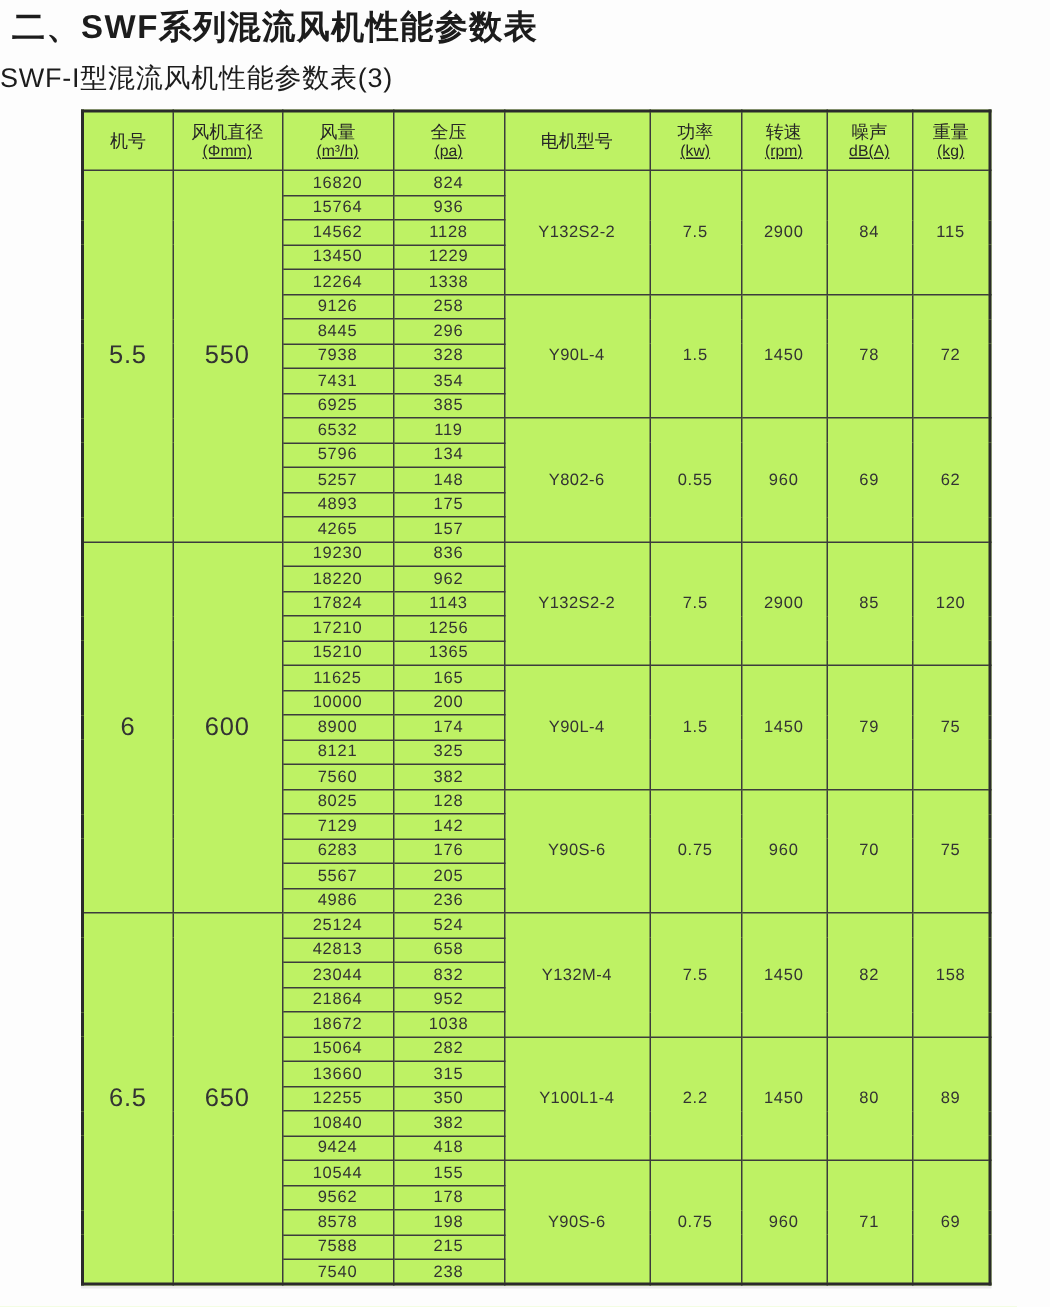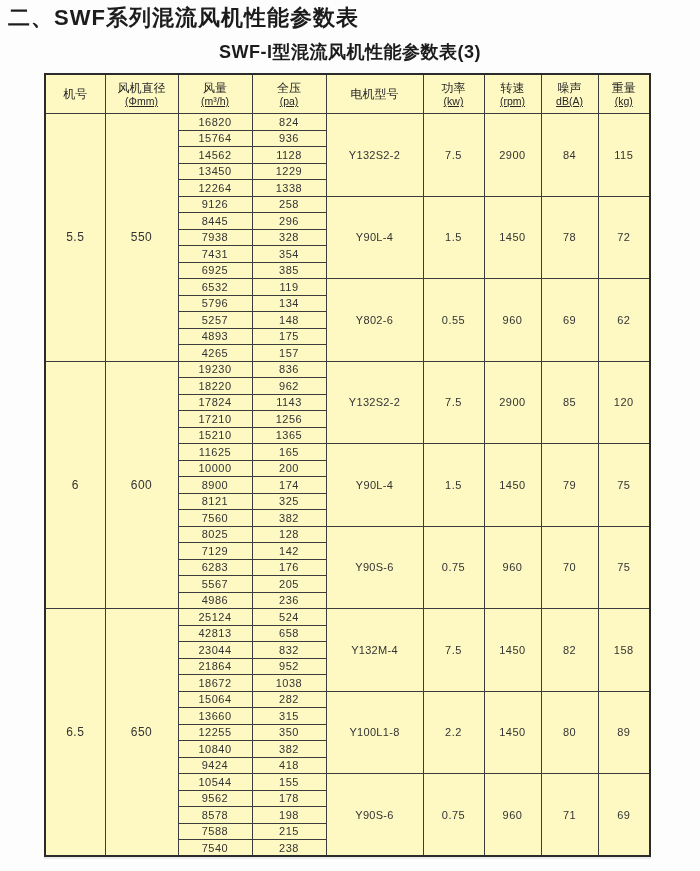--- a/index.html
+++ b/index.html
@@ -19,34 +19,34 @@
     left: 8px; top: 3px;
     font-size: 22px;
     font-weight: bold;
     letter-spacing: 1px;
     color: #1c1c1c;
     white-space: nowrap;
   }
   .subtitle {
     position: absolute;
     left: 0; right: 0; top: 40px;
-    text-align: center;
+    text-align: left;
     font-size: 18px;
-    font-weight: bold;
+    font-weight: normal;
     letter-spacing: 0.5px;
     color: #1c1c1c;
   }
   table.params {
     position: absolute;
-    left: 44px; top: 73px;
+    left: 54px; top: 73px;
     width: 605px;
     border-collapse: collapse;
     table-layout: fixed;
     border: 2px solid #2b2b2b;
-    background: #fef9c3;
+    background: #bef264;
     box-shadow: 0 2px 0 rgba(0,0,0,0.07);
   }
   table.params th, table.params td {
     border: 1px solid #3c3c3c;
     text-align: center;
     vertical-align: middle;
     padding: 0;
     overflow: hidden;
   }
   thead th {
@@ -57,21 +57,21 @@
   .hdr-main { font-size: 12px; line-height: 14px; }
   .hdr-sub  { font-size: 10.5px; line-height: 12px; text-decoration: underline; }
   .hdr-sub:empty { display: none; }
   tbody tr { height: 16.5px; }
   tbody td {
     font-size: 11px;
     line-height: 12px;
     color: #333;
     letter-spacing: 0.5px;
   }
-  td.cell-model-no, td.cell-fan-diameter { font-size: 12px; }
+  td.cell-model-no, td.cell-fan-diameter { font-size: 17px; }
   td.cell-motor-model { letter-spacing: 0.3px; }
 </style>
 </head>
 <body>
 
 <div class="page">
   <div class="title">二、SWF系列混流风机性能参数表</div>
   <div class="subtitle">SWF-I型混流风机性能参数表(3)</div>
   <table class="params">
     <colgroup>
@@ -301,21 +301,21 @@
           <td class="cell-air-volume">21864</td>
           <td class="cell-total-pressure">952</td>
         </tr>
         <tr>
           <td class="cell-air-volume">18672</td>
           <td class="cell-total-pressure">1038</td>
         </tr>
         <tr>
           <td class="cell-air-volume">15064</td>
           <td class="cell-total-pressure">282</td>
-          <td class="cell-motor-model" rowspan="5">Y100L1-8</td>
+          <td class="cell-motor-model" rowspan="5">Y100L1-4</td>
           <td class="cell-power" rowspan="5">2.2</td>
           <td class="cell-speed" rowspan="5">1450</td>
           <td class="cell-noise" rowspan="5">80</td>
           <td class="cell-weight" rowspan="5">89</td>
         </tr>
         <tr>
           <td class="cell-air-volume">13660</td>
           <td class="cell-total-pressure">315</td>
         </tr>
         <tr>

